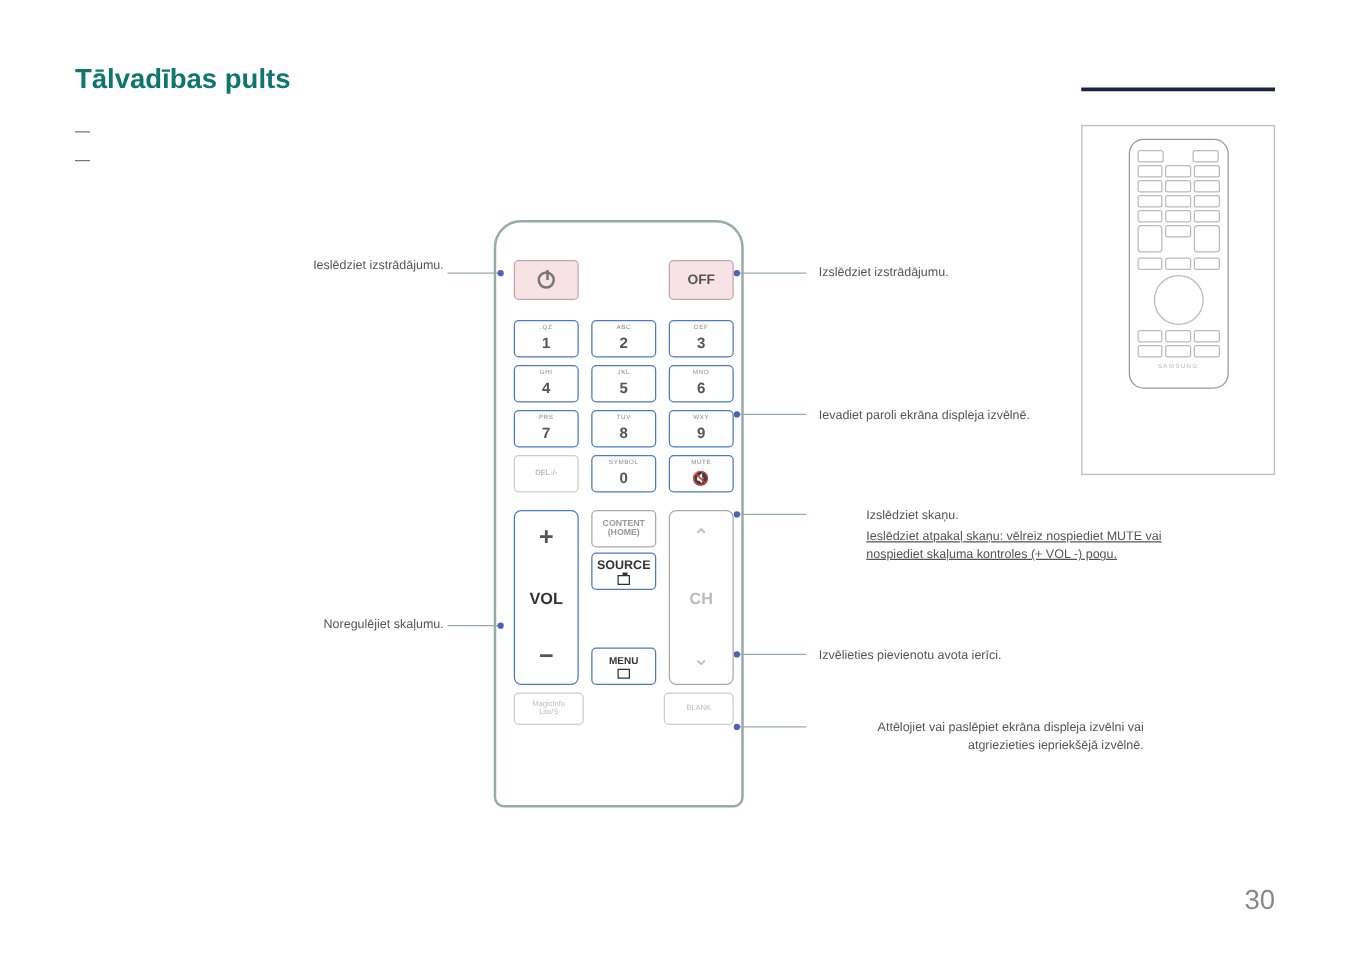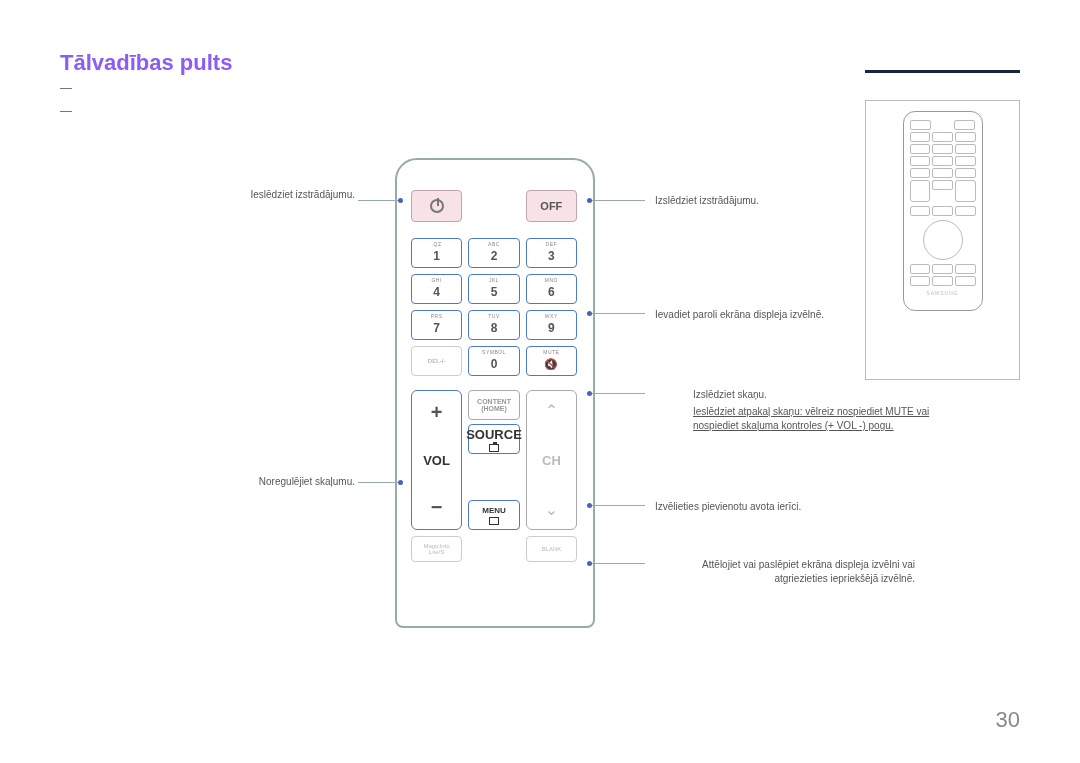--- a/index.html
+++ b/index.html
@@ -20,22 +20,22 @@
     position: absolute;
     top: 70px;
     right: 60px;
     width: 155px;
     height: 3px;
     background: #1a2340;
   }
   h2.title {
     font-size: 22px;
     font-weight: 600;
-    color: #8b5cf6;
-    margin-bottom: 4px;
+    color: #0f766e;
+    margin-bottom: 22px;
   }
   .notes {
     font-size: 10px;
     color: #777;
     line-height: 1.5;
     margin-bottom: 8px;
   }
   .dash {
     display: inline-block;
     width: 12px;
@@ -83,21 +83,21 @@
   }
   
   .remote {
     position: absolute;
     left: 335px;
     top: 0;
     width: 200px;
     height: 470px;
     border: 2px solid #9aa;
     border-radius: 22px 22px 8px 8px;
-    padding: 30px 16px 10px 14px;
+    padding: 30px 6px 10px 14px;
   }
   .remote-row { display: flex; justify-content: space-between; margin-bottom: 6px; gap:6px;}
   .r-btn {
     width: 52px;
     height: 30px;
     border: 1px solid #aaa;
     border-radius: 4px;
     font-size: 12px;
     font-weight: bold;
     color: #555;
@@ -119,21 +119,21 @@
     font-size:11px; font-weight:bold; color:#555;
   }
   .r-btn.faded { color:#bbb; border-color:#ccc; font-size:6px; align-items:center; padding-bottom:0;}
   .bottom-section { display:flex; gap:6px; height:140px; }
   .vol-col, .ch-col { width: 52px; border:1px solid #aaa; border-radius:6px; display:flex; flex-direction:column; align-items:center; justify-content:space-between; padding:10px 0; }
   .vol-col.hi { border:1.5px solid #4b7ac9;}
   .vol-label { font-size:13px; font-weight:bold; color:#333;}
   .plus, .minus { font-size:20px; color:#555; font-weight:bold;}
   .mid-col { flex:1; display:flex; flex-direction:column; gap:4px; align-items:center;}
   .mid-btn { width:52px; height:30px; border:1px solid #aaa; border-radius:4px; display:flex; flex-direction:column; align-items:center; justify-content:center; font-size:7px; color:#999; font-weight:bold; }
-  .mid-btn.src { border:1.5px solid #4b7ac9; color:#333; font-size:13px;}
+  .mid-btn.src { border:1.5px solid #4b7ac9; color:#333; font-size:10px;}
   .mid-btn.menu { border:1.5px solid #4b7ac9; color:#333; font-size:8px;}
   .small-remote-box {
     position: absolute;
     right: 60px;
     top: 100px;
     width: 155px;
     height: 280px;
     border: 1px solid #bbb;
     padding: 10px;
   }

